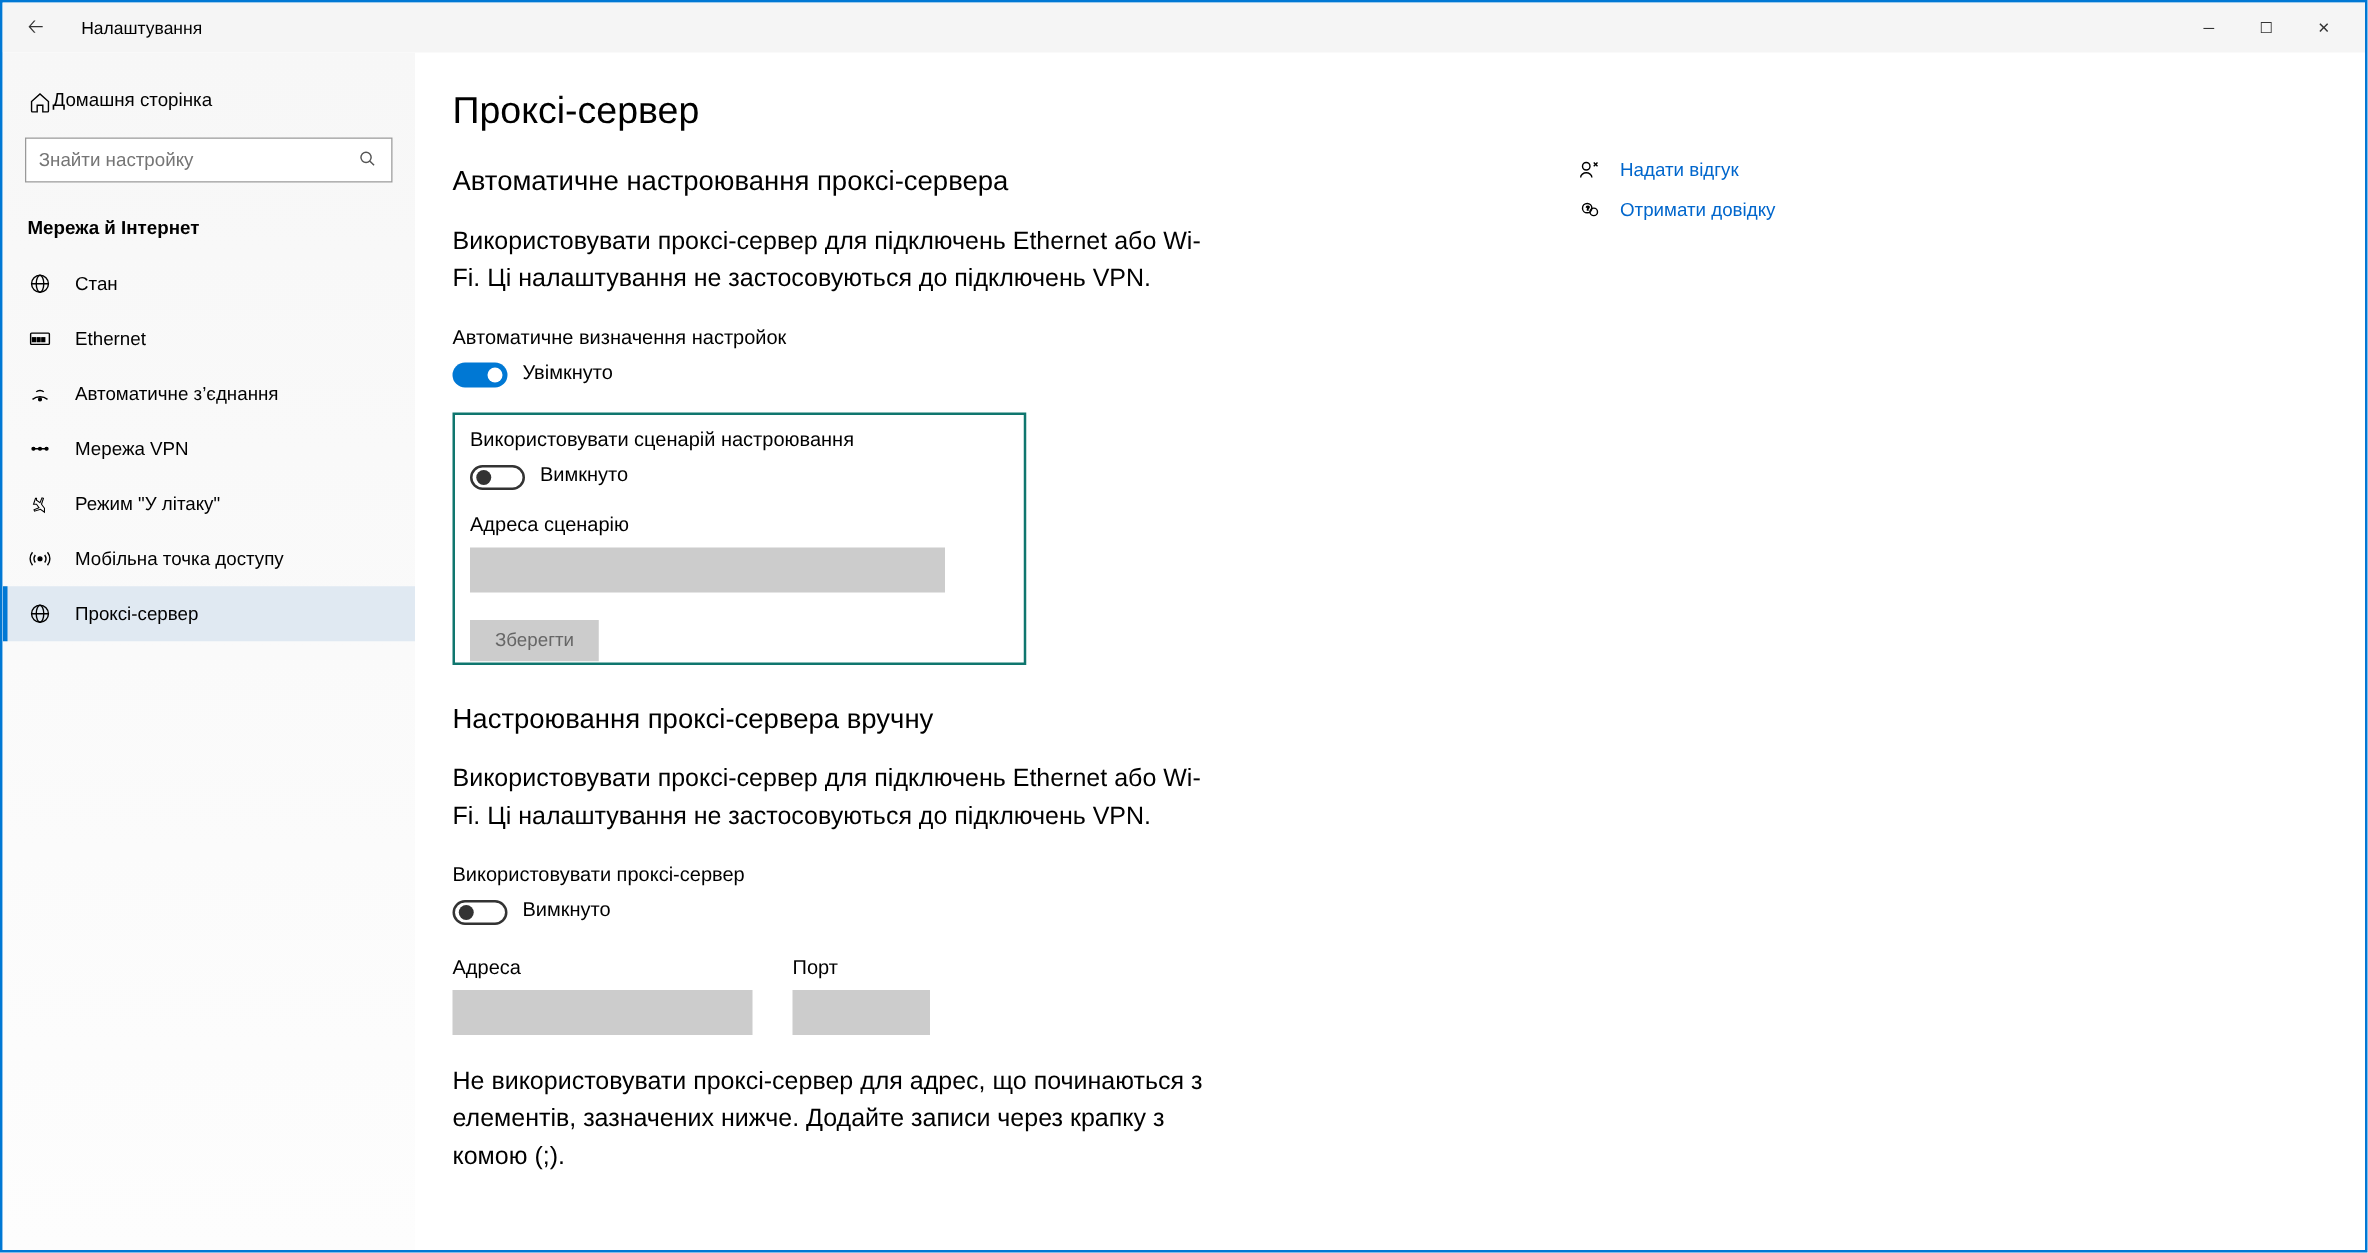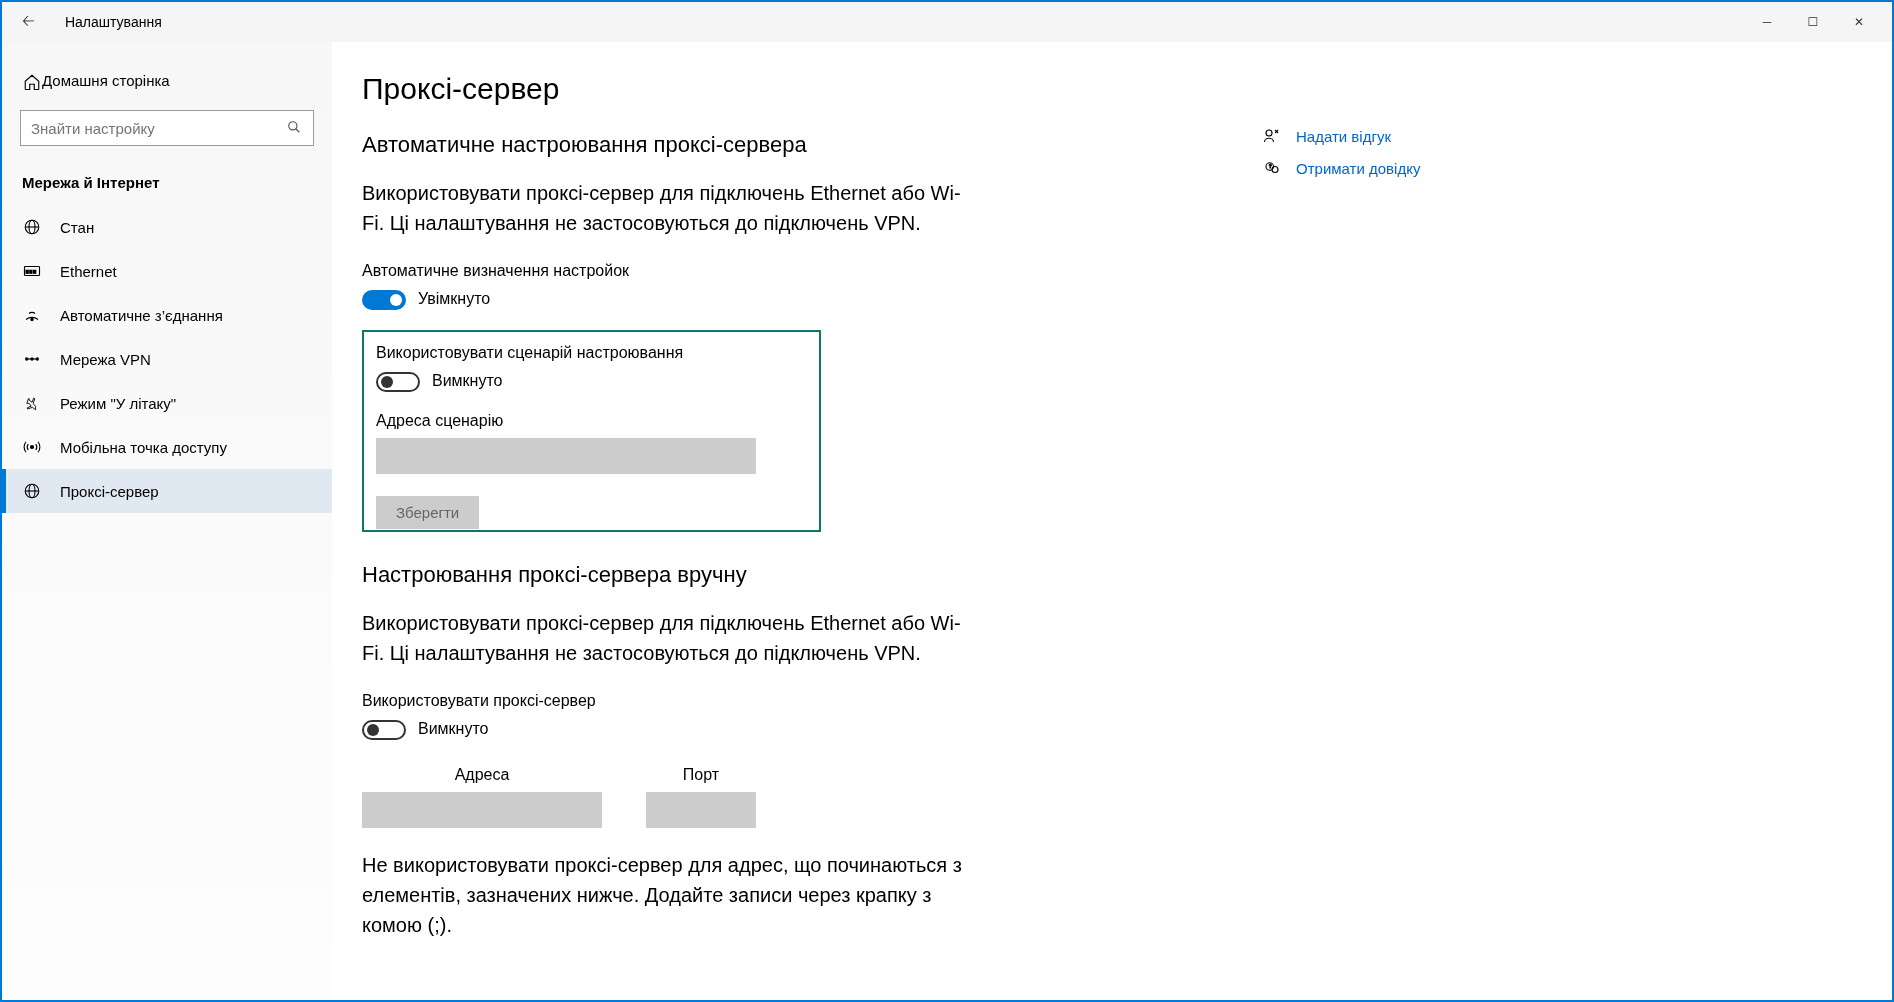--- a/index.html
+++ b/index.html
@@ -246,23 +246,22 @@
     .save-btn {
       padding: 8px 20px;
       background: #ccc;
       border: none;
       font-size: 15px;
       color: #666;
       cursor: not-allowed;
     }
     .fields-row {
       display: flex;
-      gap: 44px;
+      gap: 32px;
       margin-bottom: 22px;
-      text-align: center;
     }
     .field-col .disabled-input {
       margin-bottom: 0;
     }
     .field-col .disabled-input.short {
       width: 240px;
     }
     .field-col .disabled-input.tiny {
       width: 110px;
     }

